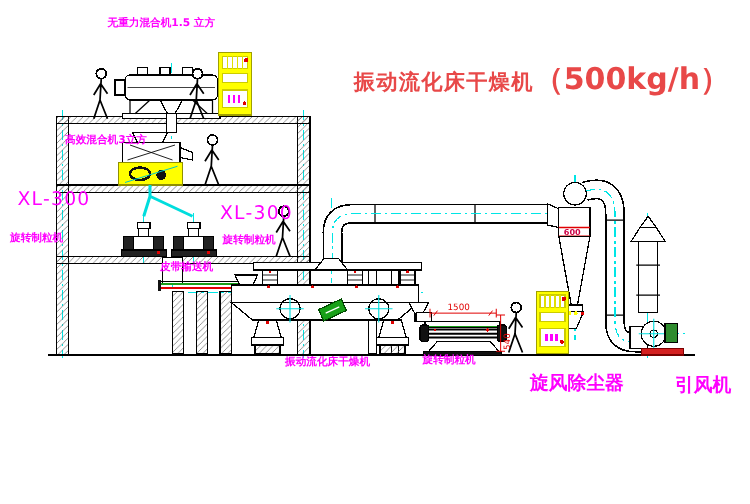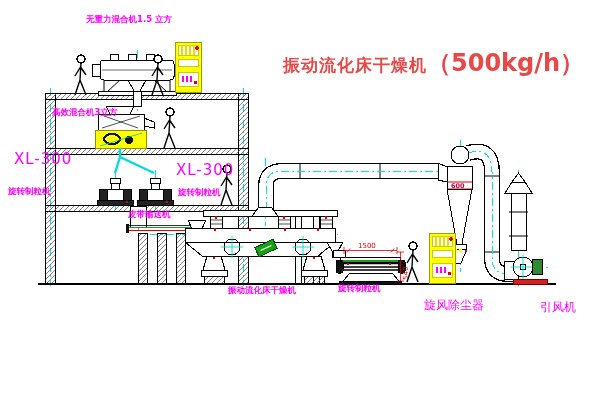--- a/index.html
+++ b/index.html
@@ -1,21 +1,21 @@
 <!DOCTYPE html>
 <html><head>
 <meta charset="utf-8">
 <style>
   html,body{margin:0;padding:0;background:#fff;}
   #stage{position:relative;width:600px;height:403px;background:#ffffff;overflow:hidden;
          font-family:"DejaVu Sans",sans-serif;}
   #scene{position:absolute;left:0;top:0;}
   .lbl{position:absolute;color:#ff00ff;white-space:nowrap;line-height:1;letter-spacing:0;}
   .sm{font-size:8.5px;font-weight:bold;}
-  .md{font-size:12px;font-weight:normal;}
+  .md{font-size:15px;font-weight:bold;}
   .model{font-size:15px;}
   .xl{font-size:15px;letter-spacing:1px;}
   .title{position:absolute;left:283px;top:47px;color:#e84848;white-space:nowrap;}
   .title .zh{font-size:17px;font-weight:bold;letter-spacing:1px;}
   .title .cap{font-size:24px;font-weight:bold;}
   .dim{position:absolute;color:#e00000;font-size:7px;white-space:nowrap;line-height:1;}
   .rot{transform:rotate(-90deg);transform-origin:left top;}
   .band{position:absolute;color:#cc0044;font-size:6.5px;font-weight:bold;line-height:1;}
   svg{shape-rendering:crispEdges;}
   svg .sm-line{shape-rendering:auto;}

